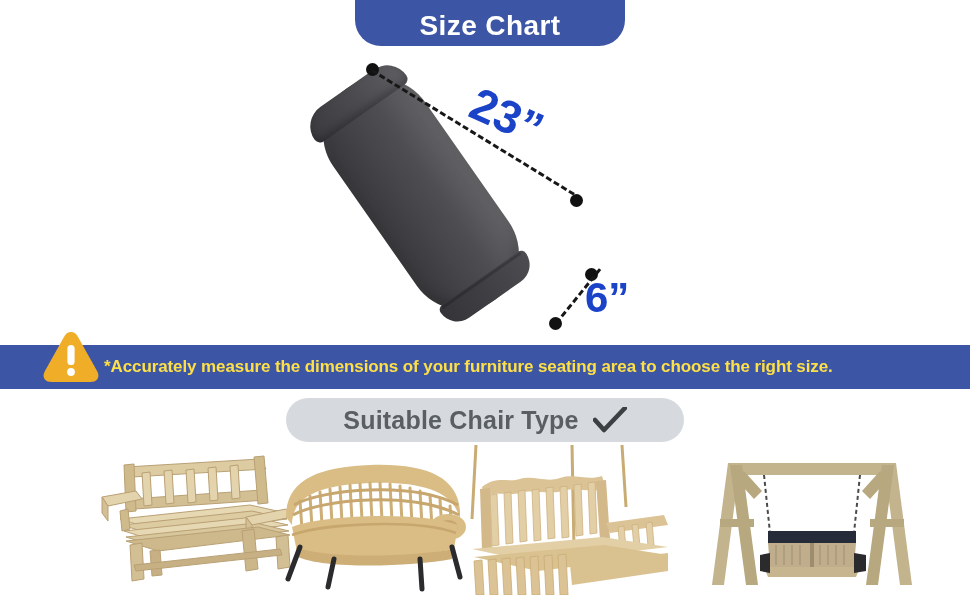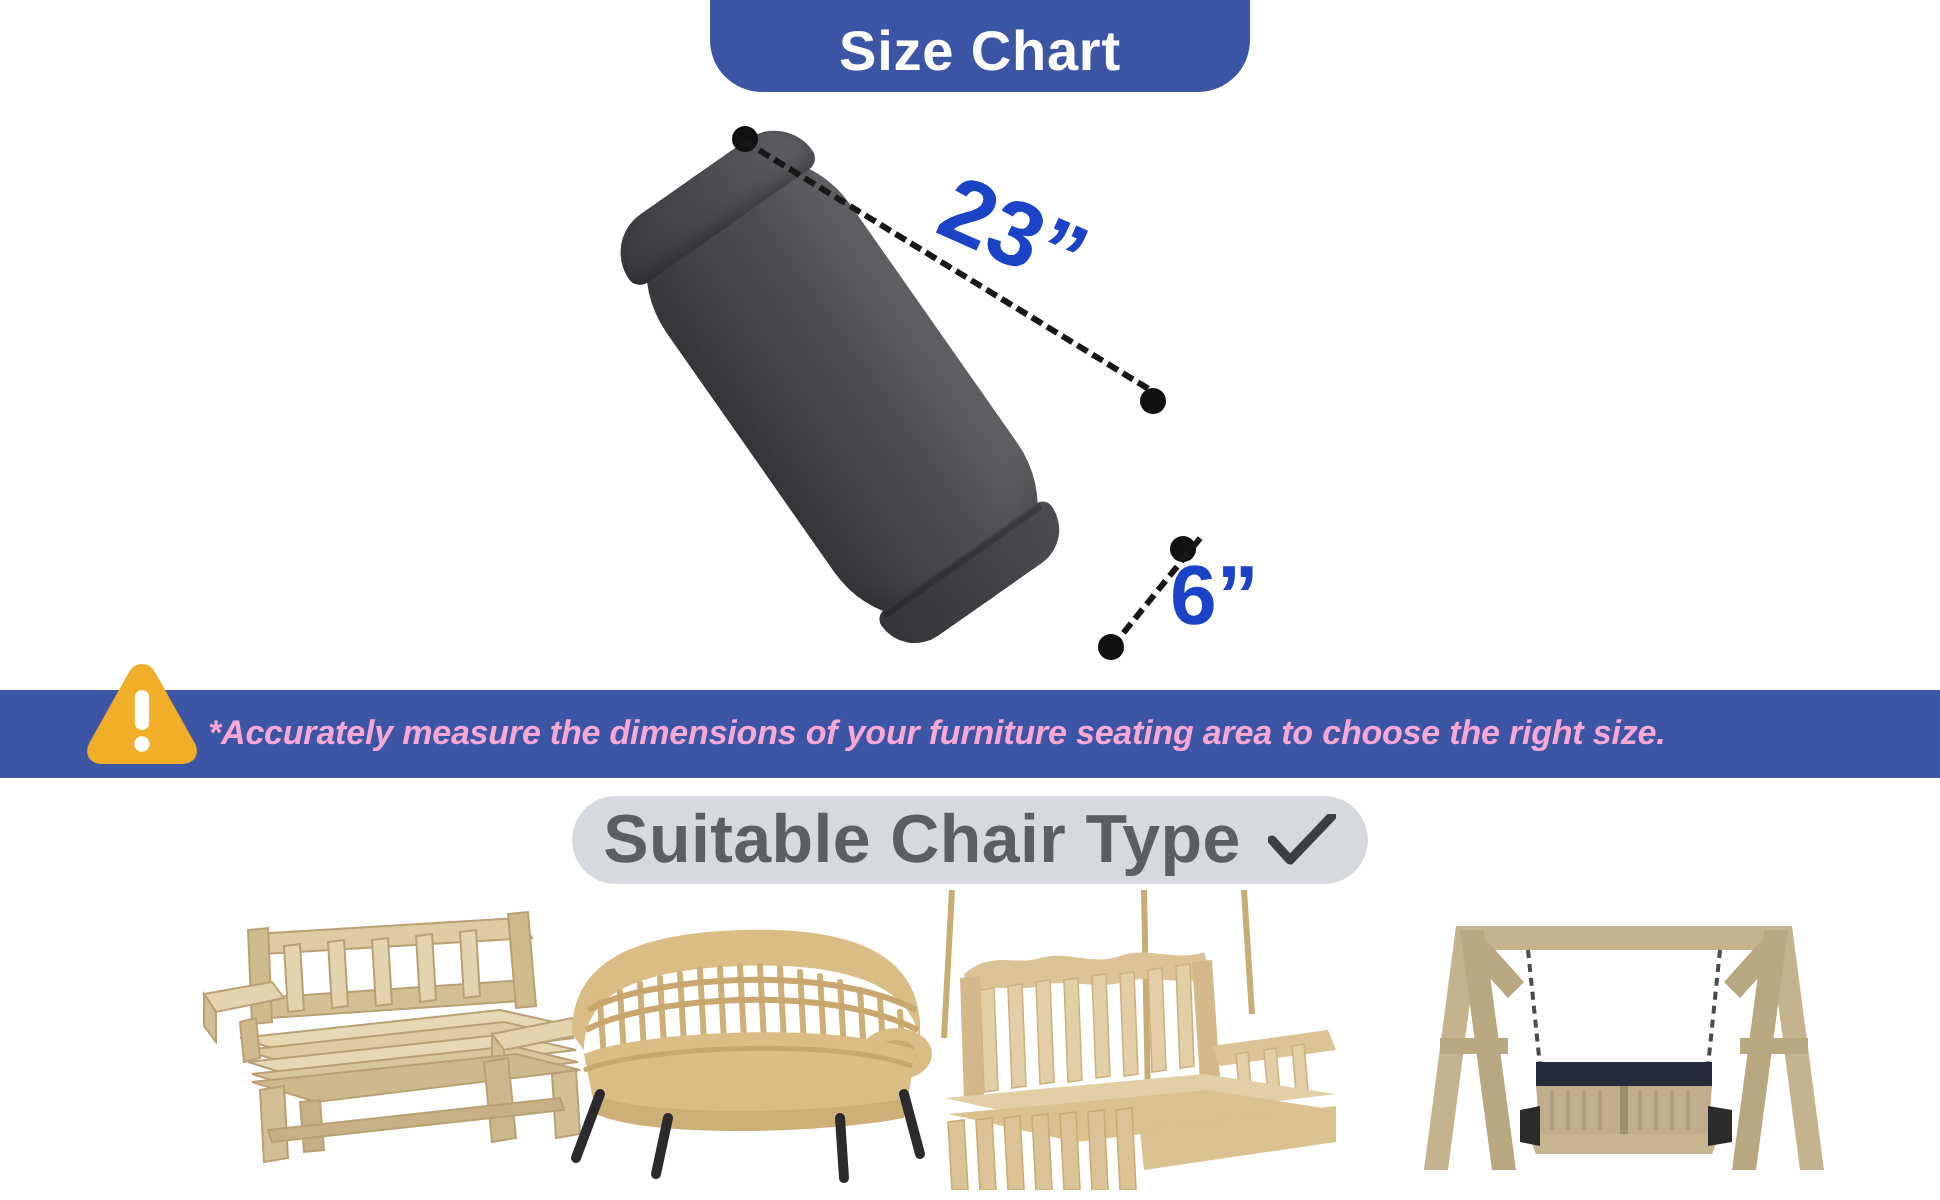--- a/index.html
+++ b/index.html
@@ -143,26 +143,25 @@
     height: 44px;
     background: #3d55a5;
     display: flex;
     align-items: center;
   }
   .warning-text {
     position: absolute;
     left: 104px;
     top: 50%;
     transform: translateY(-50%);
-    color: #f9a8d4;
+    color: #fde047;
     font-size: 17px;
     font-weight: bold;
     letter-spacing: -0.1px;
     white-space: nowrap;
-    font-style: italic;
   }
   .warning-icon {
     position: absolute;
     left: 42px;
     top: 330px;
     width: 58px;
     height: 54px;
   }
 
   
@@ -174,21 +173,21 @@
     height: 44px;
     background: #d6dade;
     border-radius: 22px;
     display: flex;
     align-items: center;
     justify-content: center;
     gap: 14px;
   }
   .chair-pill-text {
     color: #5a5f63;
-    font-size: 34px;
+    font-size: 25px;
     font-weight: bold;
     letter-spacing: 0.2px;
   }
   .chair-pill-check {
     display: block;
     width: 34px;
     height: 26px;
   }
 
   

